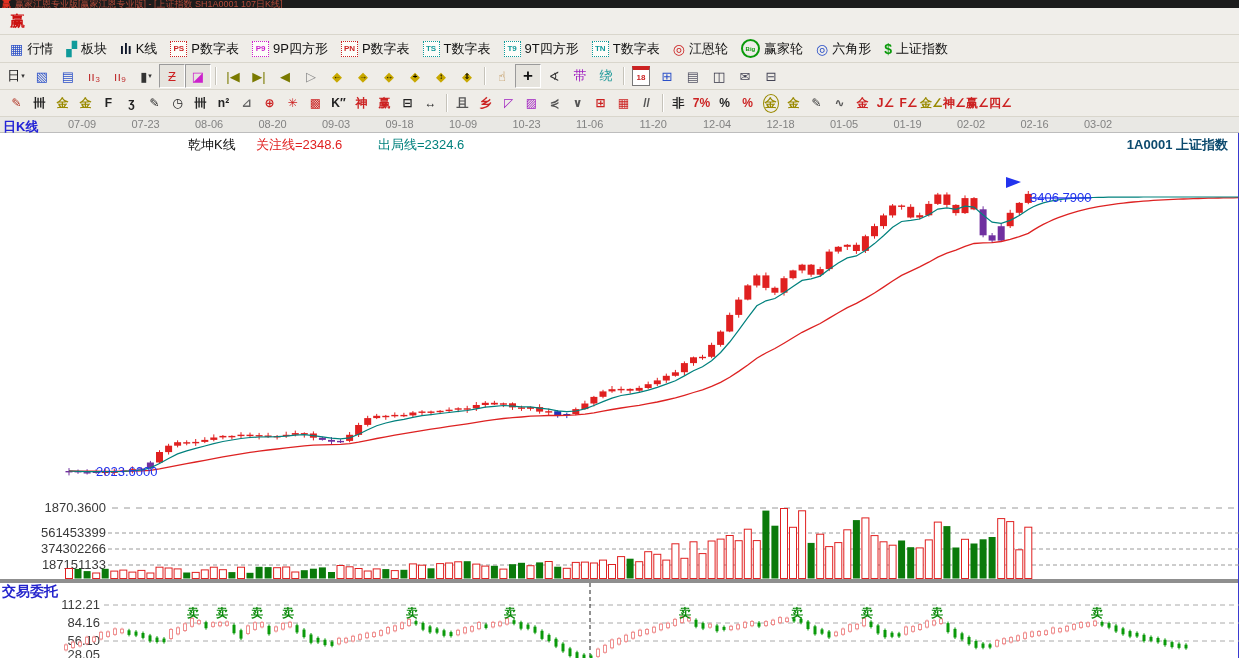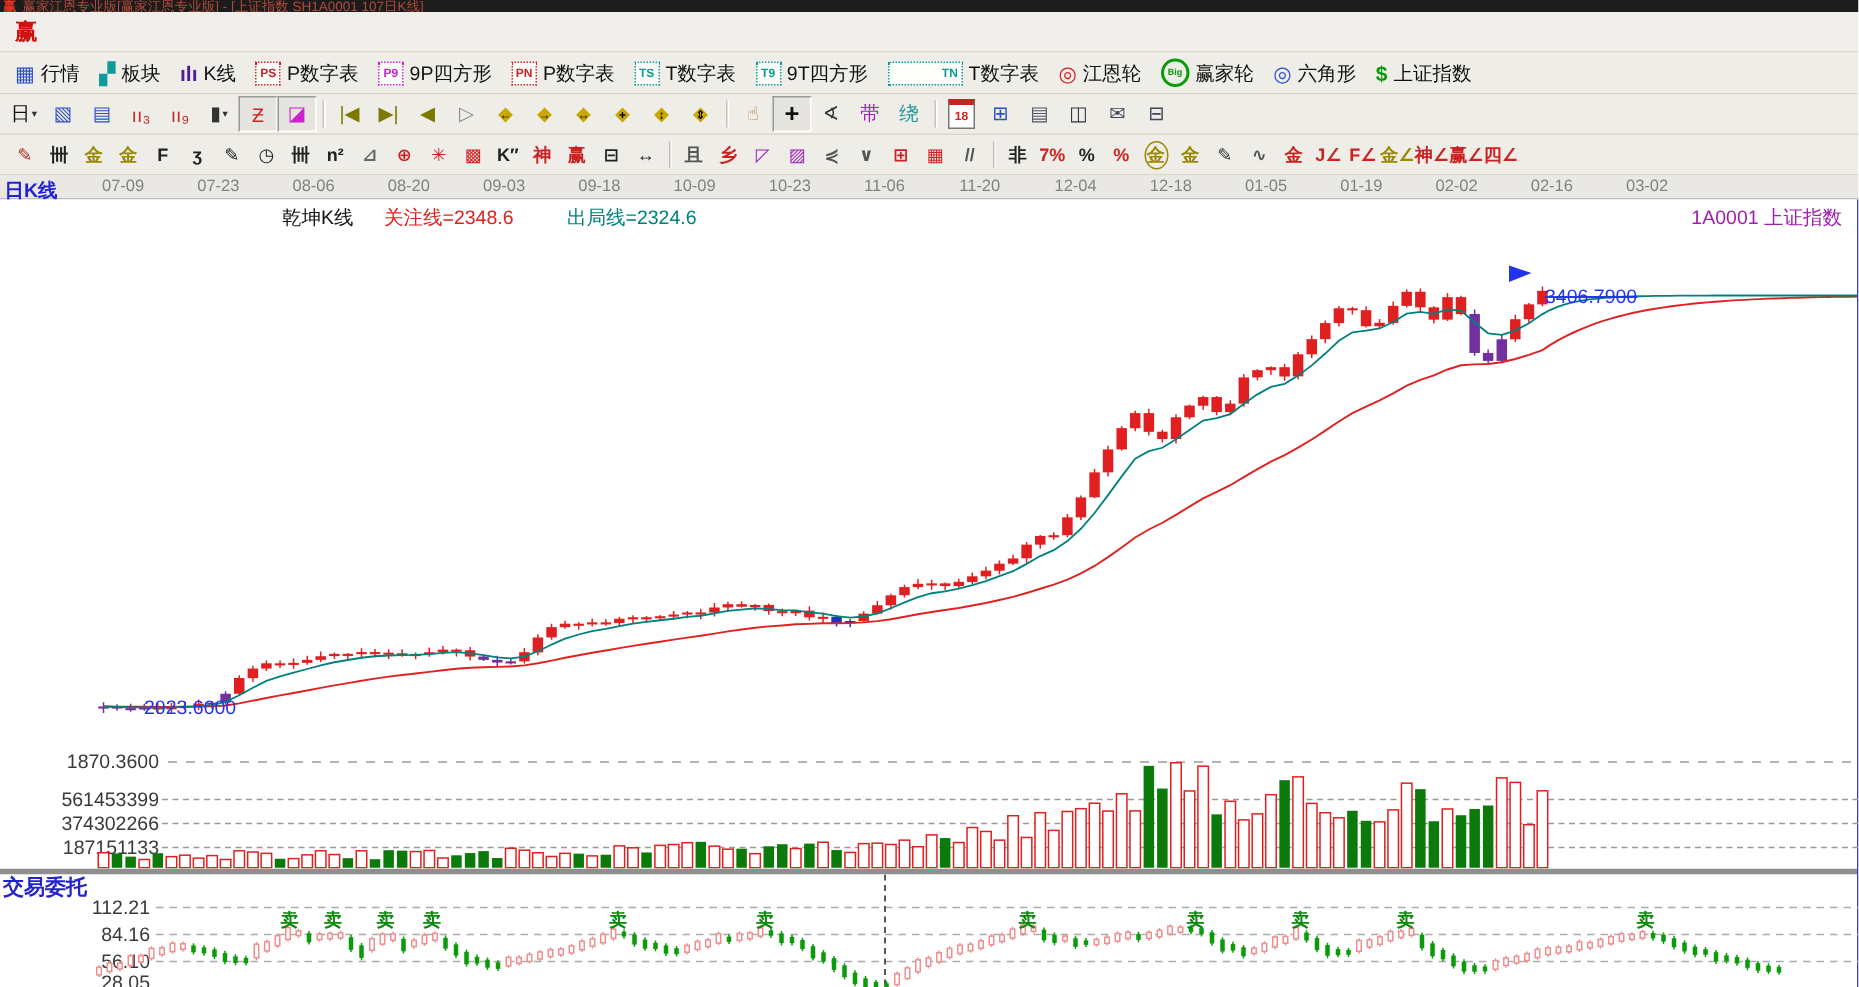--- a/index.html
+++ b/index.html
@@ -36,21 +36,21 @@
   .dtick{position:absolute;top:1px}
   
   .panels{position:relative;border-right:1px solid #3a3ad0;box-sizing:border-box}
   .main-chart{height:366px;position:relative;background:#fff}
   .main-chart svg,.vol-panel svg,.ind-panel svg{position:absolute;left:0;top:0}
   .chart-head{position:absolute;top:3px;left:0;width:100%;height:16px;font-size:13px;pointer-events:none}
   .chart-head span{position:absolute;white-space:nowrap}
   .h-series{left:188px;color:#111}
   .h-watch{left:256px;color:#e02020}
   .h-exit{left:378px;color:#00817d}
-  .h-code{right:10px;color:#a21caf;font-weight:normal}
+  .h-code{right:10px;color:#0c4a6e;font-weight:bold}
   .vol-panel{height:80px;position:relative;background:#fff}
   .hsep{height:4px;background:#8f8f8f}
   .ind-panel{height:77px;position:relative;background:#fff}
   .ind-title{position:absolute;left:2px;top:0;color:#2323cc;font-size:14px;font-weight:bold}
   svg text{font-family:"Liberation Sans","DejaVu Sans",sans-serif}
 </style>
 </head>
 <body>
 
 <div class="app">
@@ -66,21 +66,21 @@
   <div class="toolbar tb1" id="tb1">
       <div class="tbtn">
         <span class="ic-glyph" style="color: rgb(43, 80, 200);">▦</span>
         <span>行情</span>
       </div>
       <div class="tbtn">
         <span class="ic-glyph" style="color: rgb(15, 154, 154);">▞</span>
         <span>板块</span>
       </div>
       <div class="tbtn">
-        <span class="ic-glyph" style="color: #4c1d95;">ılı</span>
+        <span class="ic-glyph" style="color: #0f172a;">ılı</span>
         <span>K线</span>
       </div>
       <div class="tbtn">
         <span class="ic-box" style="color: rgb(204, 34, 34);">PS</span>
         <span>P数字表</span>
       </div>
       <div class="tbtn">
         <span class="ic-box" style="color: rgb(204, 34, 204);">P9</span>
         <span>9P四方形</span>
       </div>
@@ -90,21 +90,21 @@
       </div>
       <div class="tbtn">
         <span class="ic-box" style="color: rgb(15, 154, 154);">TS</span>
         <span>T数字表</span>
       </div>
       <div class="tbtn">
         <span class="ic-box" style="color: rgb(15, 154, 154);">T9</span>
         <span>9T四方形</span>
       </div>
       <div class="tbtn">
-        <span class="ic-box" style="color: rgb(15, 154, 154); padding-left: 33px;">TN</span>
+        <span class="ic-box" style="color: rgb(15, 154, 154);">TN</span>
         <span>T数字表</span>
       </div>
       <div class="tbtn">
         <span class="ic-glyph" style="color: rgb(204, 34, 34);">◎</span>
         <span>江恩轮</span>
       </div>
       <div class="tbtn">
         <span class="ic-circle" style="color: rgb(10, 154, 10);">Big</span>
         <span>赢家轮</span>
       </div>

